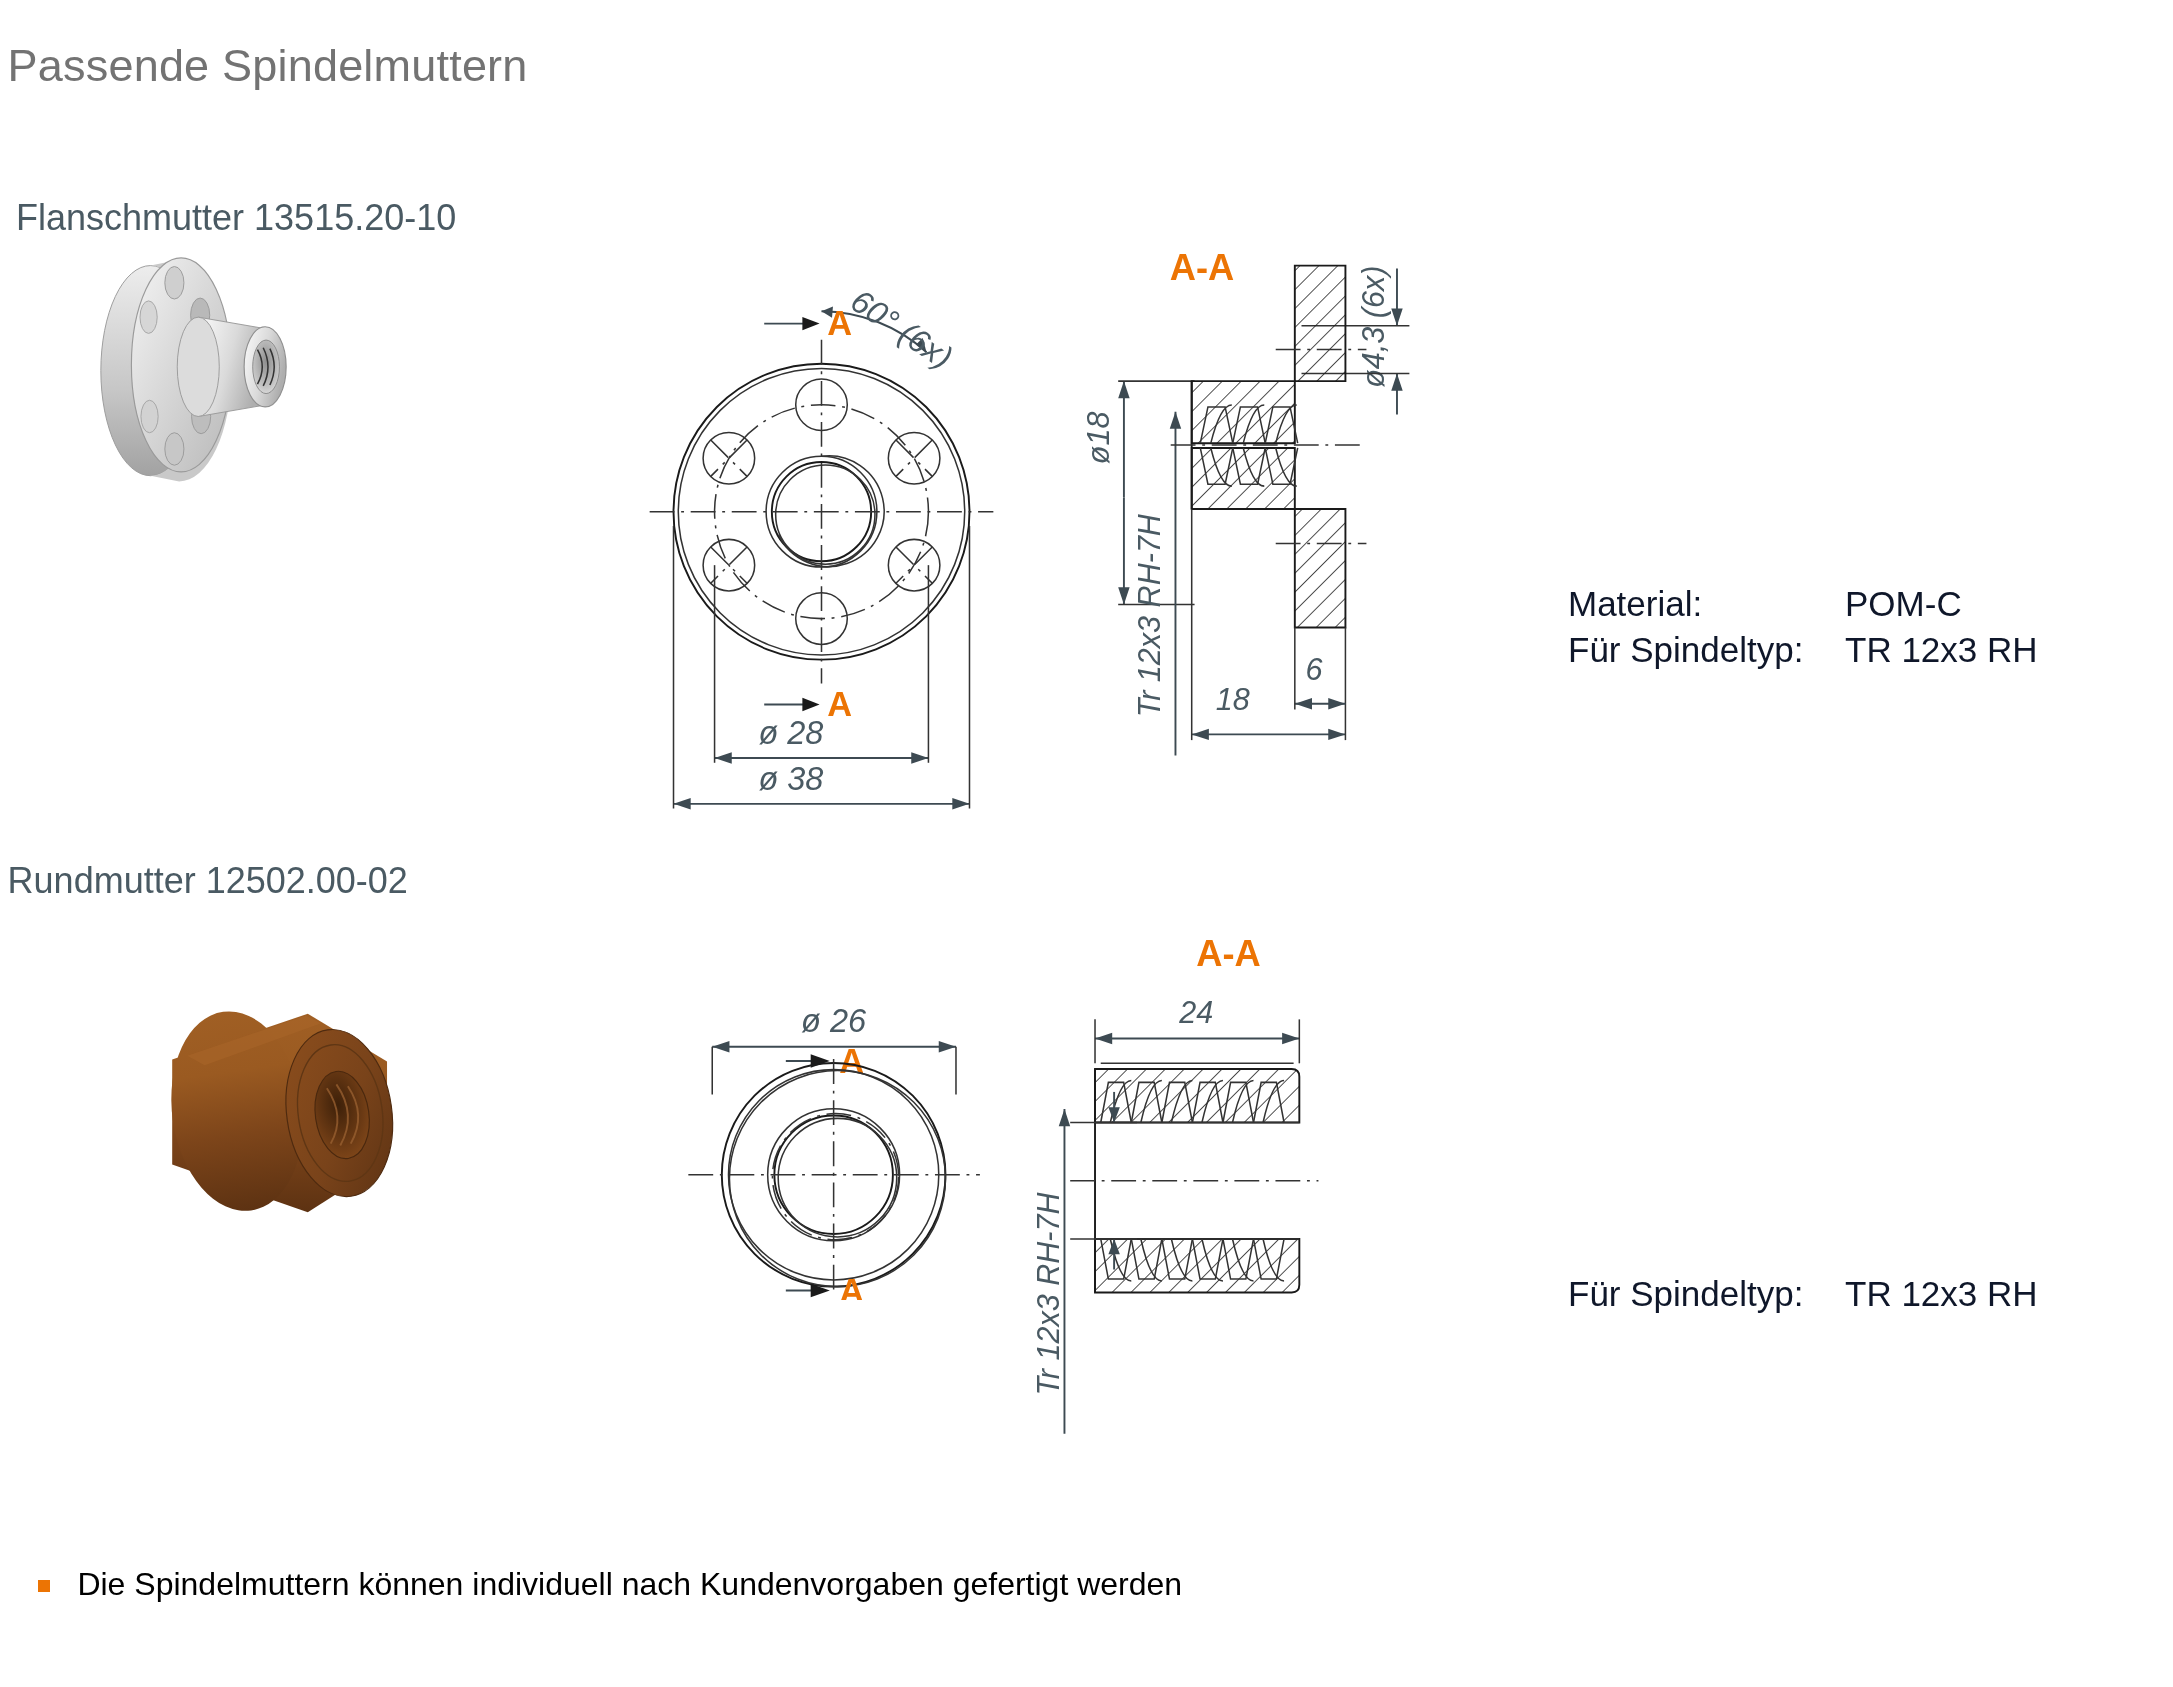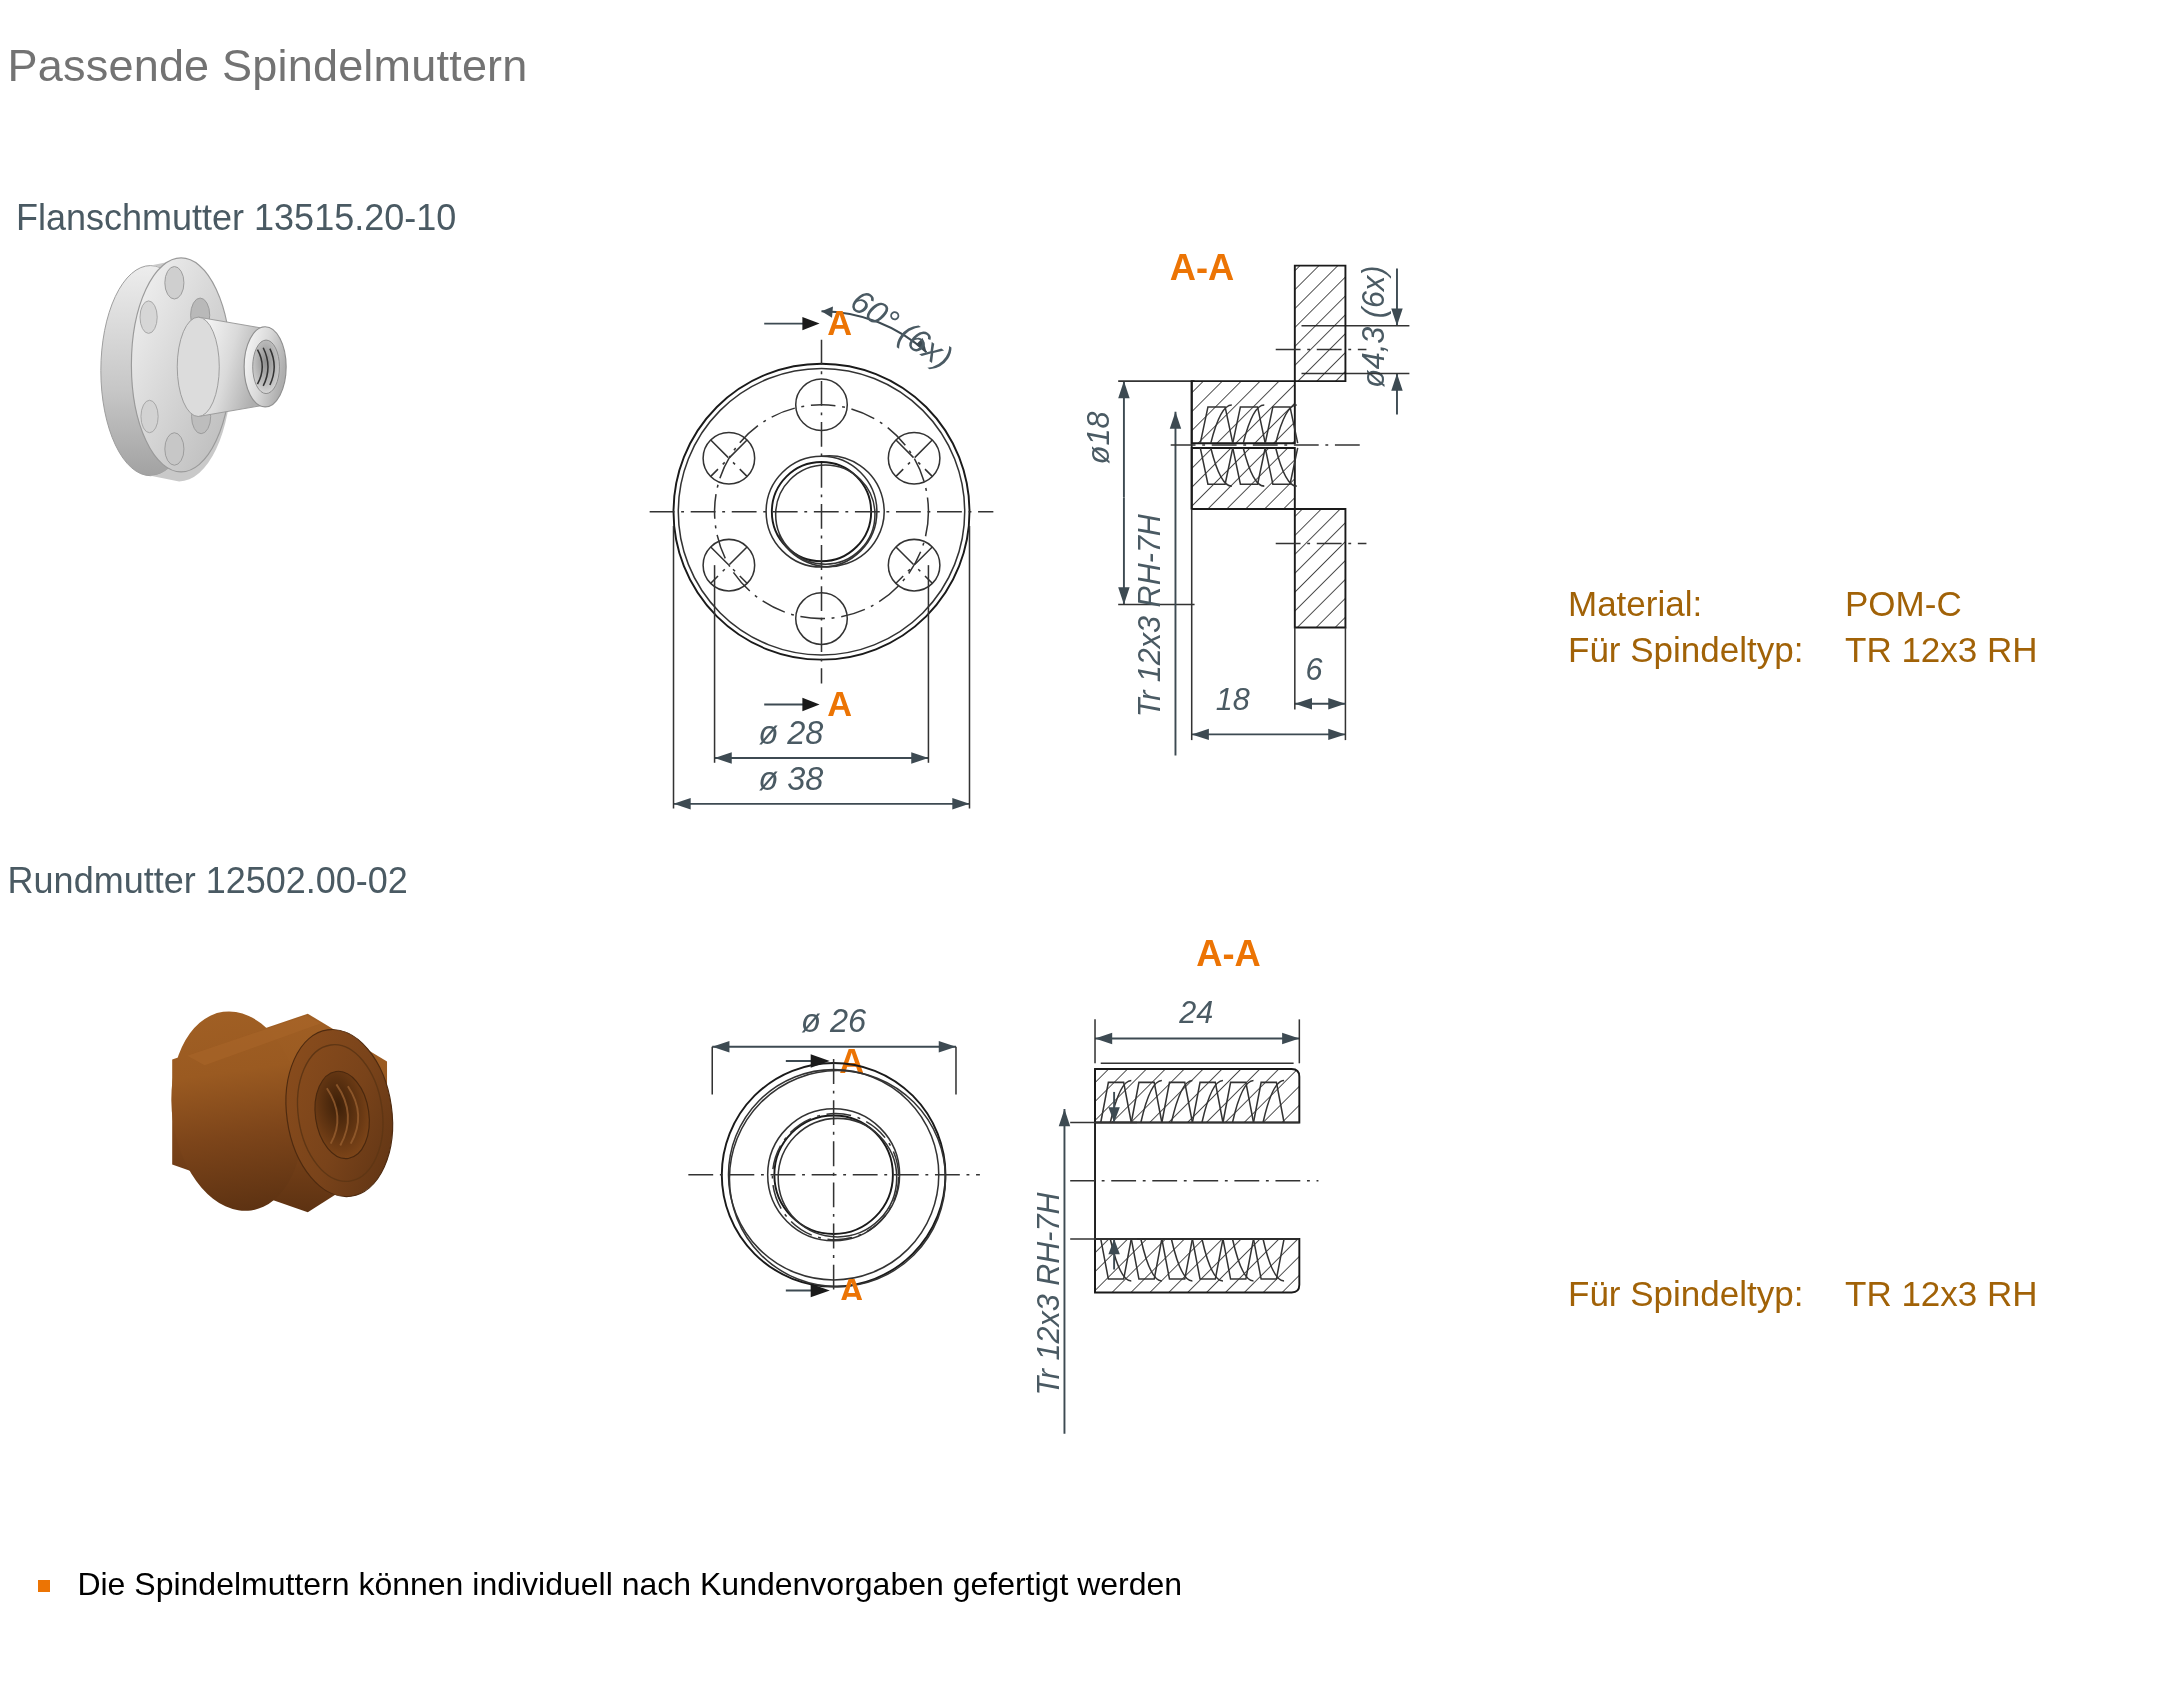--- a/index.html
+++ b/index.html
@@ -27,21 +27,21 @@
     color:#4a5a63;
     font-weight:400;
     white-space:nowrap;
   }
   #heading-flansch{left:16px;top:197px;}
   #heading-rund{left:7.6px;top:860px;}
 
   
   .material-block{
     font-size:35px;
-    color:#a16207;
+    color:#0f172a;
     line-height:1.30;
     white-space:nowrap;
   }
   .material-block .row{display:block;}
   .material-block .lbl{display:inline-block;width:277px;}
   #material-flansch{left:1568px;top:581px;}
   #material-rund{left:1568px;top:1271px;}
 
   
   #footnote{

